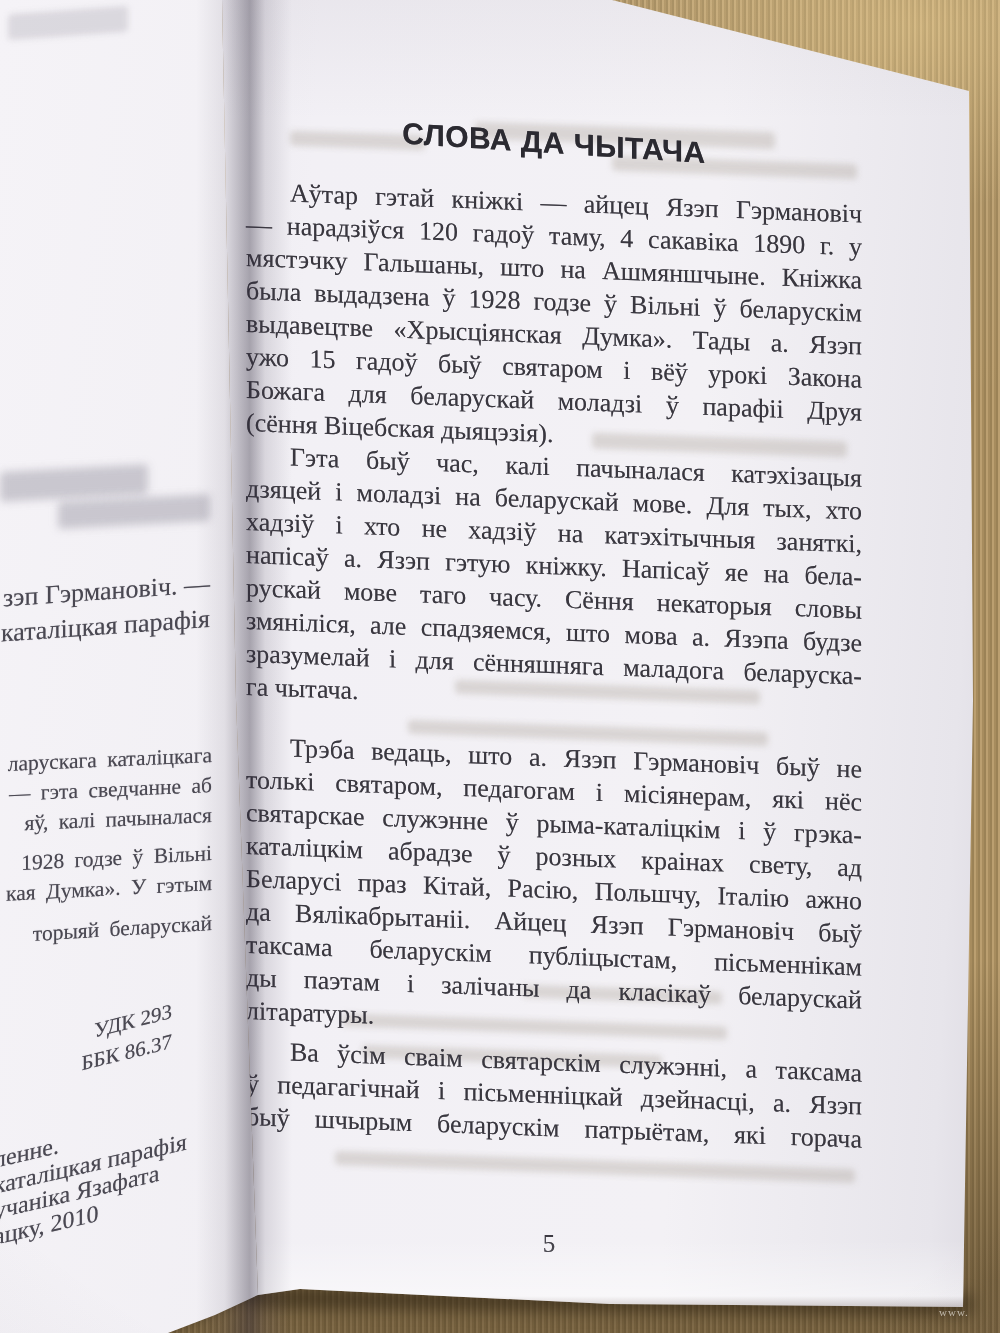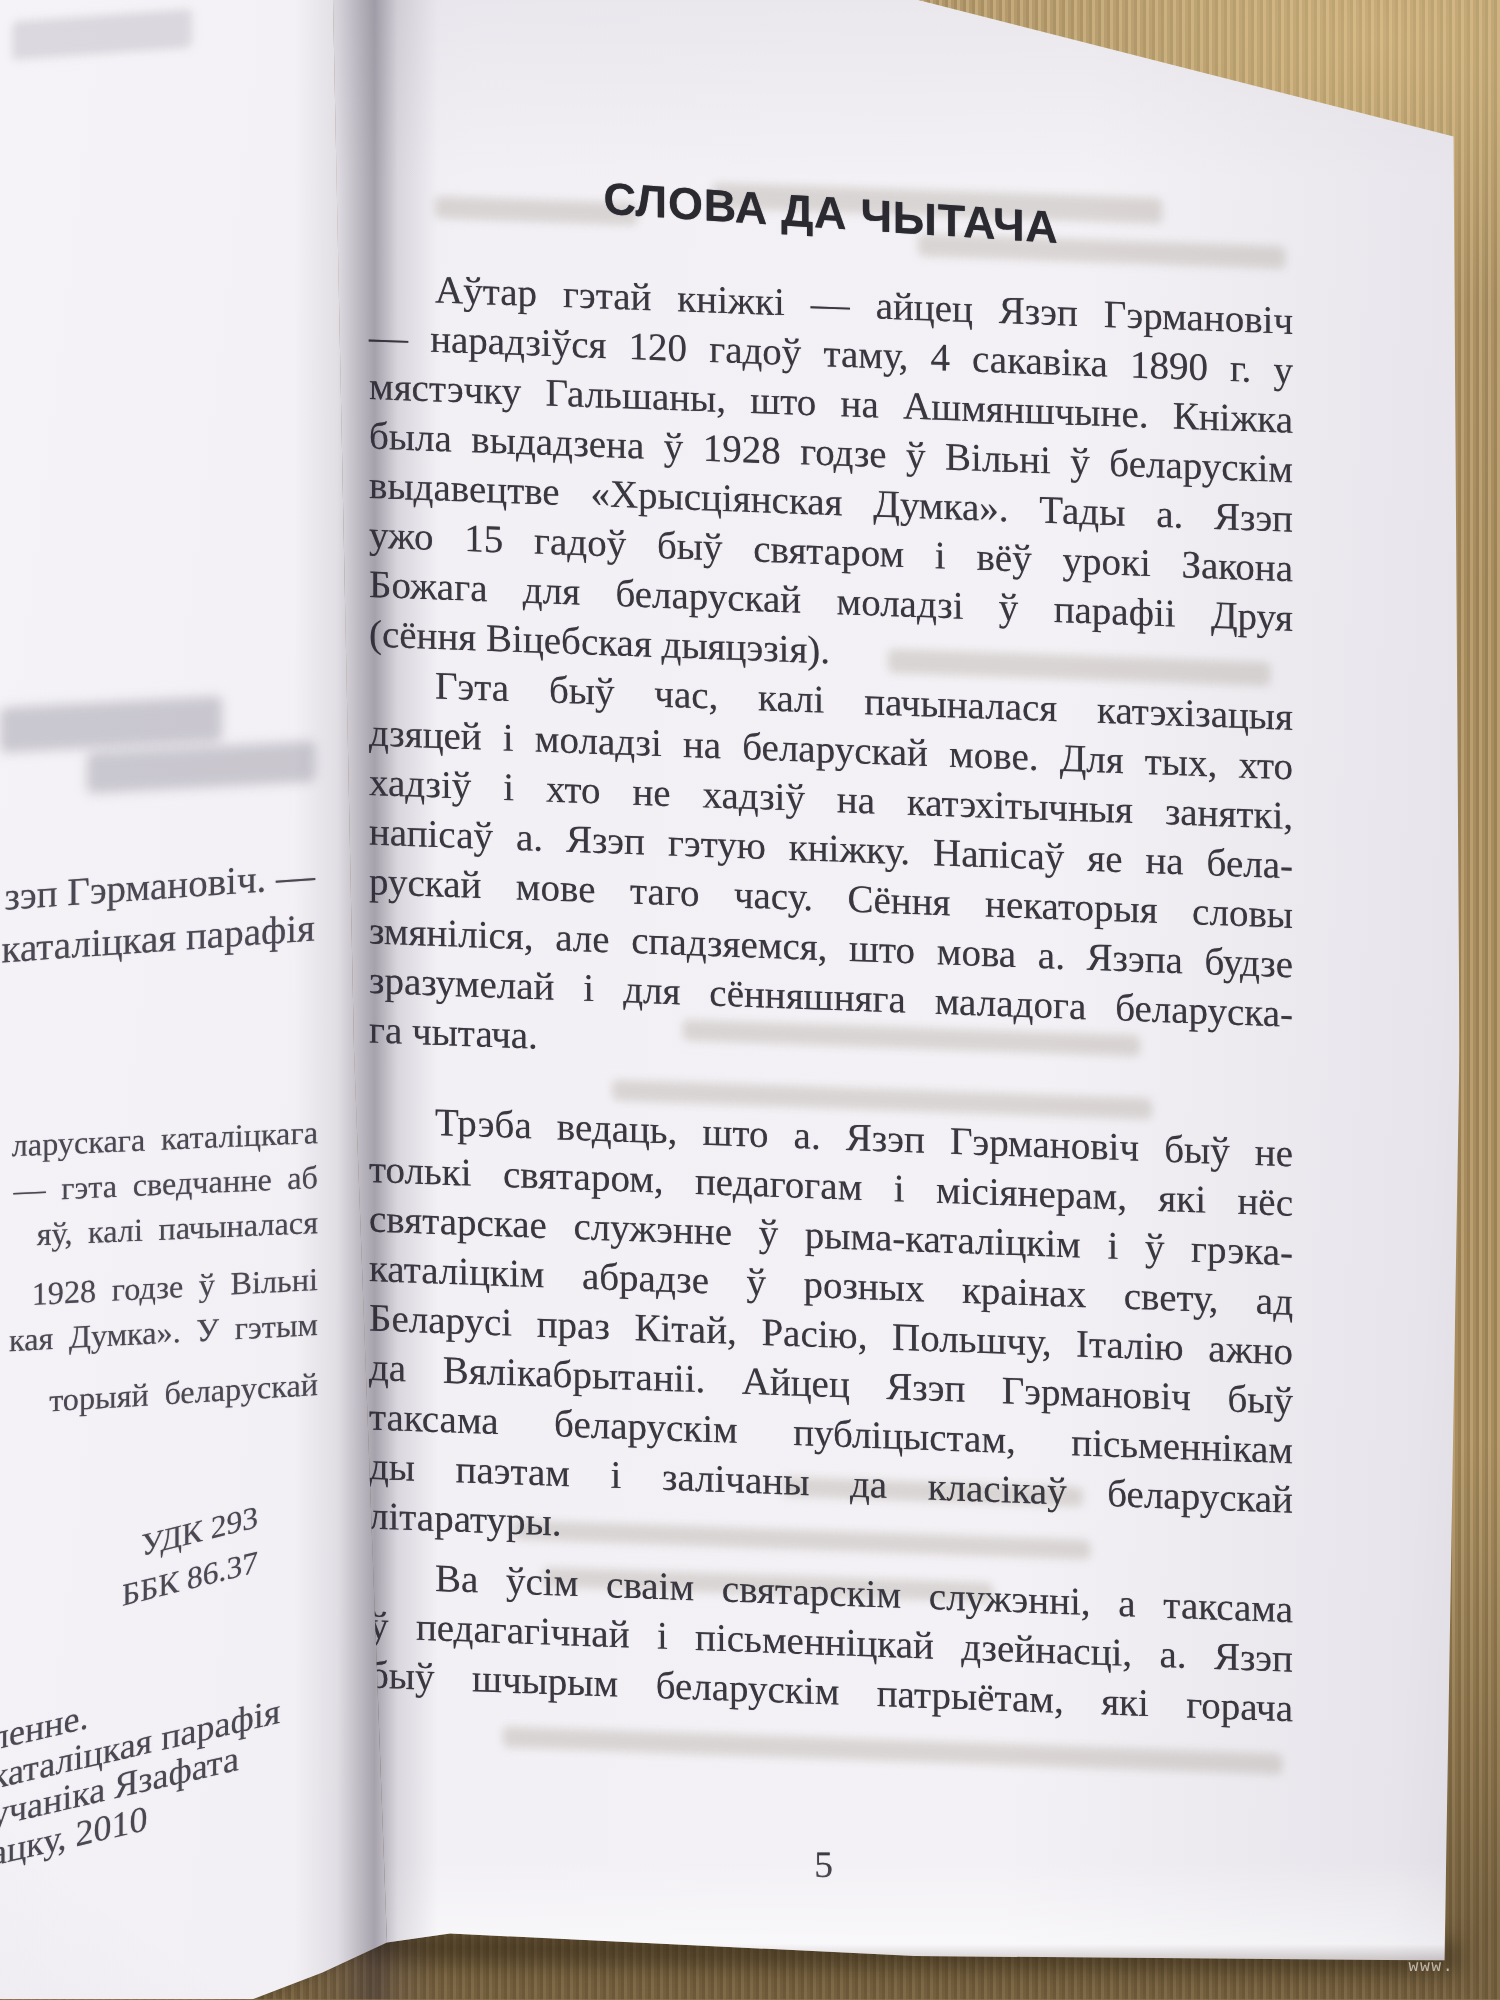--- a/index.html
+++ b/index.html
@@ -66,21 +66,21 @@
   .g-block2{left:-60px;width:272px;top:838px;font-size:21.5px;line-height:30px;text-align:right;word-spacing:5px;
     transform:skewY(-3deg);transform-origin:100% 0;}
   .g-block3{left:-60px;width:272px;top:908px;font-size:21.5px;line-height:30px;text-align:right;word-spacing:5px;
     transform:skewY(-3.5deg);transform-origin:100% 0;}
   .g-udk{left:-78px;width:250px;top:996px;font-size:21px;line-height:30px;text-align:right;
     transform:skewY(-14deg);transform-origin:100% 0;}
   .g-imprint{left:-6px;width:330px;top:1148px;font-size:24px;line-height:25.5px;text-align:left;
     transform:skewY(-13deg);transform-origin:0 0;}
 
   .watermark{position:absolute;left:939px;top:1306px;z-index:9;
-    font-family:Liberation Mono, monospace;font-size:11px;letter-spacing:1px;
+    font-family:Liberation Serif, serif;font-size:11px;letter-spacing:1px;
     color:#d2ccc0;opacity:.85;}
 </style>
 </head>
 <body>
 
 <div class="canvas">
 
   <div class="burlap"></div>
   <div class="cast s1"></div>
   <div class="cast s2"></div>

